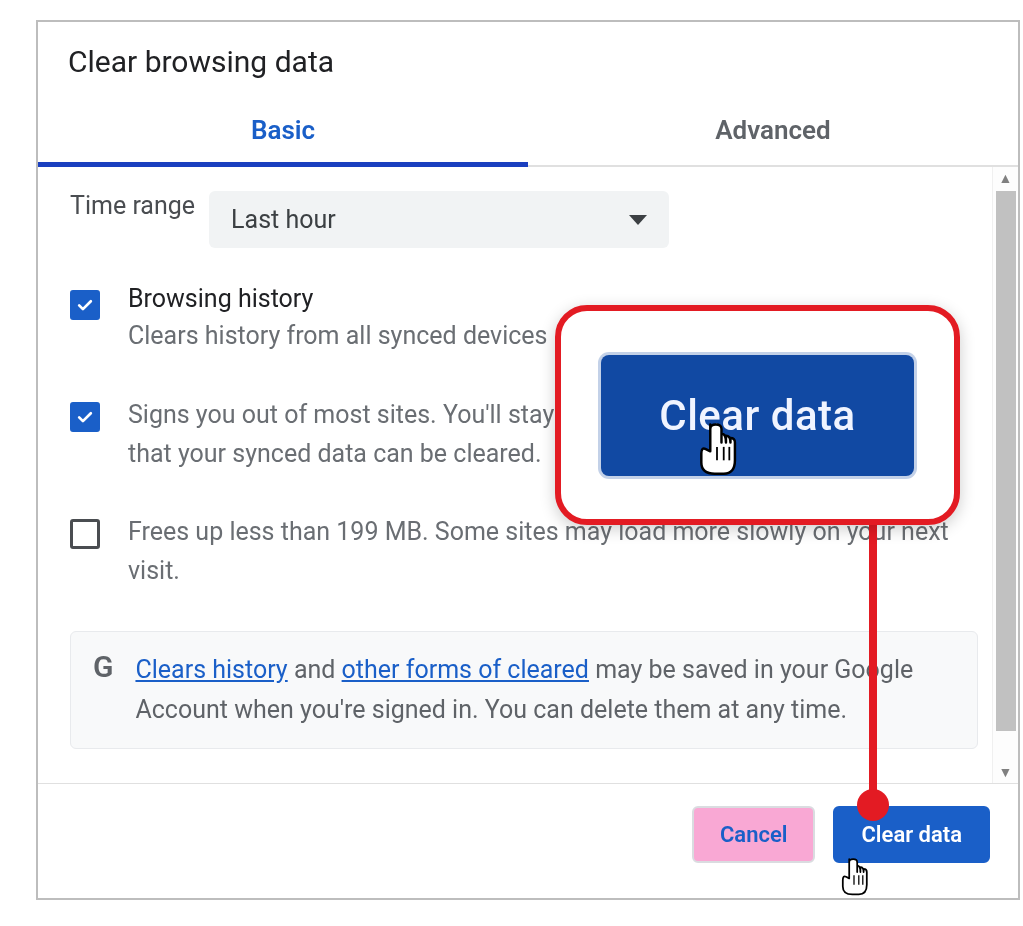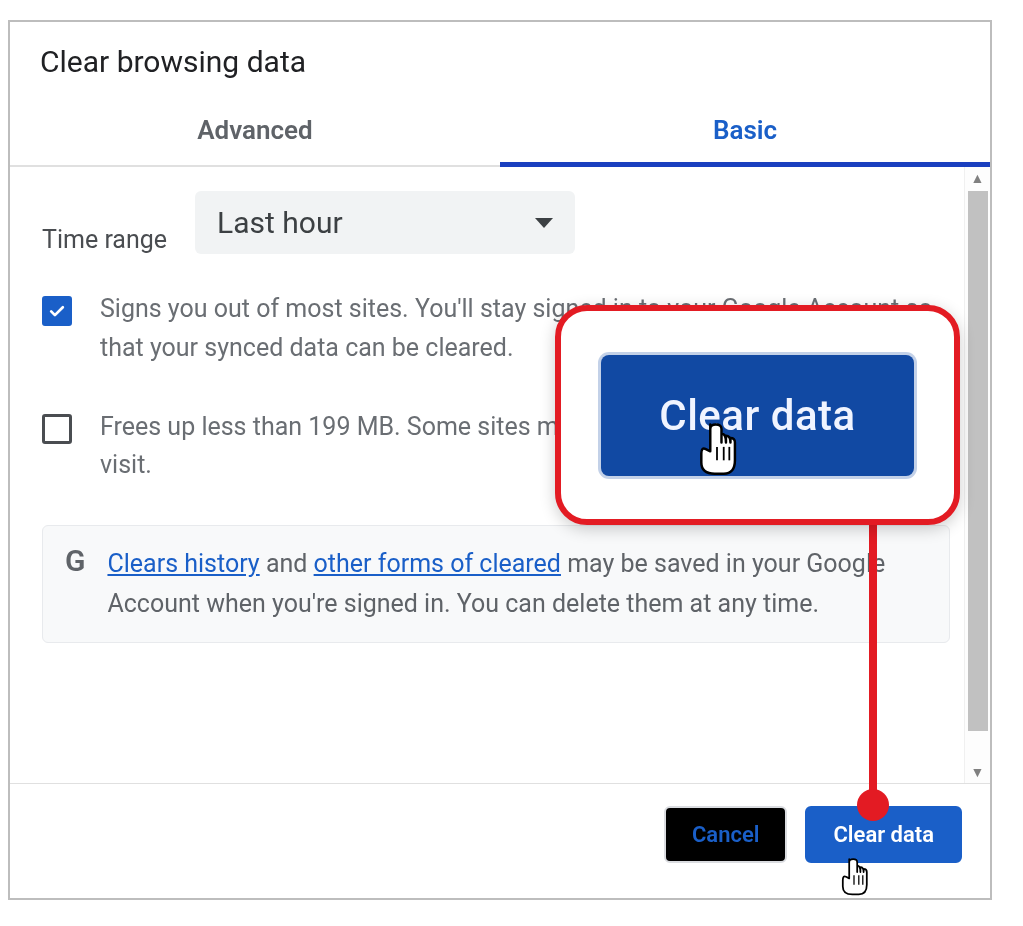--- a/index.html
+++ b/index.html
@@ -5,21 +5,21 @@
     * { box-sizing: border-box; margin: 0; padding: 0; }
     body {
       font-family: "Segoe UI", Roboto, Arial, sans-serif;
       background: #fff;
       width: 1023px;
       height: 926px;
       position: relative;
     }
     .dialog {
       position: absolute;
-      left: 8px;
+      left: 36px;
       top: 20px;
       width: 984px;
       height: 880px;
       border: 2px solid #bdbdbd;
       background: #fff;
     }
     .dialog-title {
       font-size: 30px;
       color: #202124;
       padding: 22px 30px 18px 30px;
@@ -79,37 +79,37 @@
       font-size: 14px;
     }
     .scroll-thumb {
       flex: 1;
       width: 20px;
       background: #c1c1c1;
       margin: 2px 0 30px 0;
     }
     .time-row {
       display: flex;
-      align-items: flex-end;
-      gap: 28px;
+      align-items: flex-start;
+      gap: 14px;
       margin-bottom: 36px;
     }
     .time-label {
       font-size: 25px;
       color: #4a4d51;
     }
     .select {
       background: #f1f3f4;
       border-radius: 6px;
       padding: 14px 22px;
-      width: 380px;
+      width: 460px;
       display: flex;
       align-items: center;
       justify-content: space-between;
-      font-size: 30px;
+      font-size: 25px;
       color: #3c4043;
       cursor: pointer;
     }
     .caret {
       width: 0; height: 0;
       border-left: 9px solid transparent;
       border-right: 9px solid transparent;
       border-top: 10px solid #3c4043;
     }
     .option-row {
@@ -183,21 +183,21 @@
     }
     .btn {
       padding: 14px 26px;
       font-size: 22px;
       border-radius: 6px;
       cursor: pointer;
       font-weight: 600;
       position: relative;
     }
     .btn-cancel {
-      background: #000000;
+      background: #f9a8d4;
       color: #1a5fc8;
       border: 2px solid #dadce0;
     }
     .btn-primary {
       background: #1a5fc8;
       color: #fff;
       border: 2px solid #1a5fc8;
     }
     
     .callout {
@@ -257,35 +257,46 @@
     .cursor svg { width: 100%; height: 100%; display: block; }
   </style>
 </head>
 <body>
 
 <div class="dialog">
 
   <div class="dialog-title">Clear browsing data</div>
 
   <div class="tabs">
+    <div class="tab active">Basic</div>
     <div class="tab">Advanced</div>
-    <div class="tab active">Basic</div>
   </div>
 
   <div class="content-wrap">
     <div class="content">
 
       <div class="time-row">
         <span class="time-label">Time range</span>
         <div class="select">
           <span>Last hour</span>
           <span class="caret"></span>
         </div>
       </div>
 
+      <div class="option-row">
+        <div class="checkbox checked">
+          <svg viewBox="0 0 24 24" width="20" height="20">
+              <path d="M5 12.5l4.5 4.5L19 7.5" stroke="#fff" stroke-width="3.2" fill="none" stroke-linecap="round" stroke-linejoin="round"></path>
+            </svg>
+        </div>
+        <div class="opt-text">
+          <div class="opt-title">Browsing history</div>
+          <div class="opt-desc">Clears history from all synced devices</div>
+        </div>
+      </div>
 
       <div class="option-row">
         <div class="checkbox checked">
           <svg viewBox="0 0 24 24" width="20" height="20">
               <path d="M5 12.5l4.5 4.5L19 7.5" stroke="#fff" stroke-width="3.2" fill="none" stroke-linecap="round" stroke-linejoin="round"></path>
             </svg>
         </div>
         <div class="opt-text">
           <div class="opt-desc">Signs you out of most sites. You'll stay signed in to your Google Account so that your synced data can be cleared.</div>
         </div>

